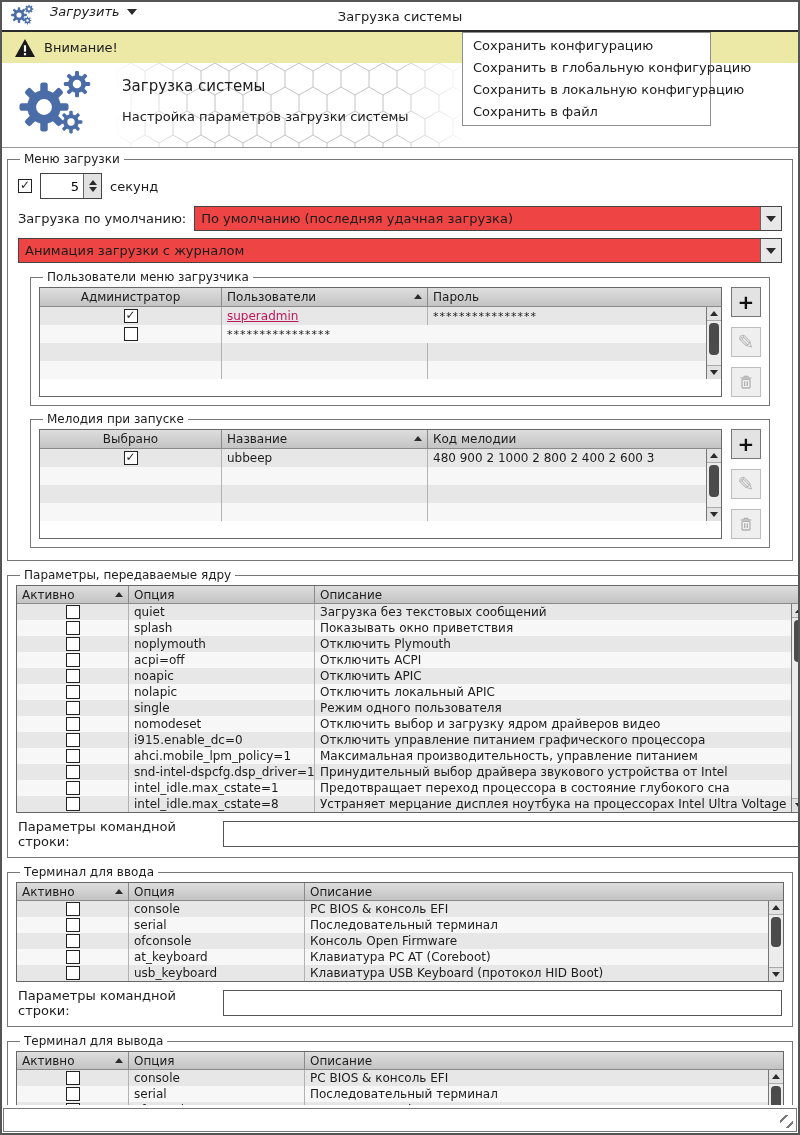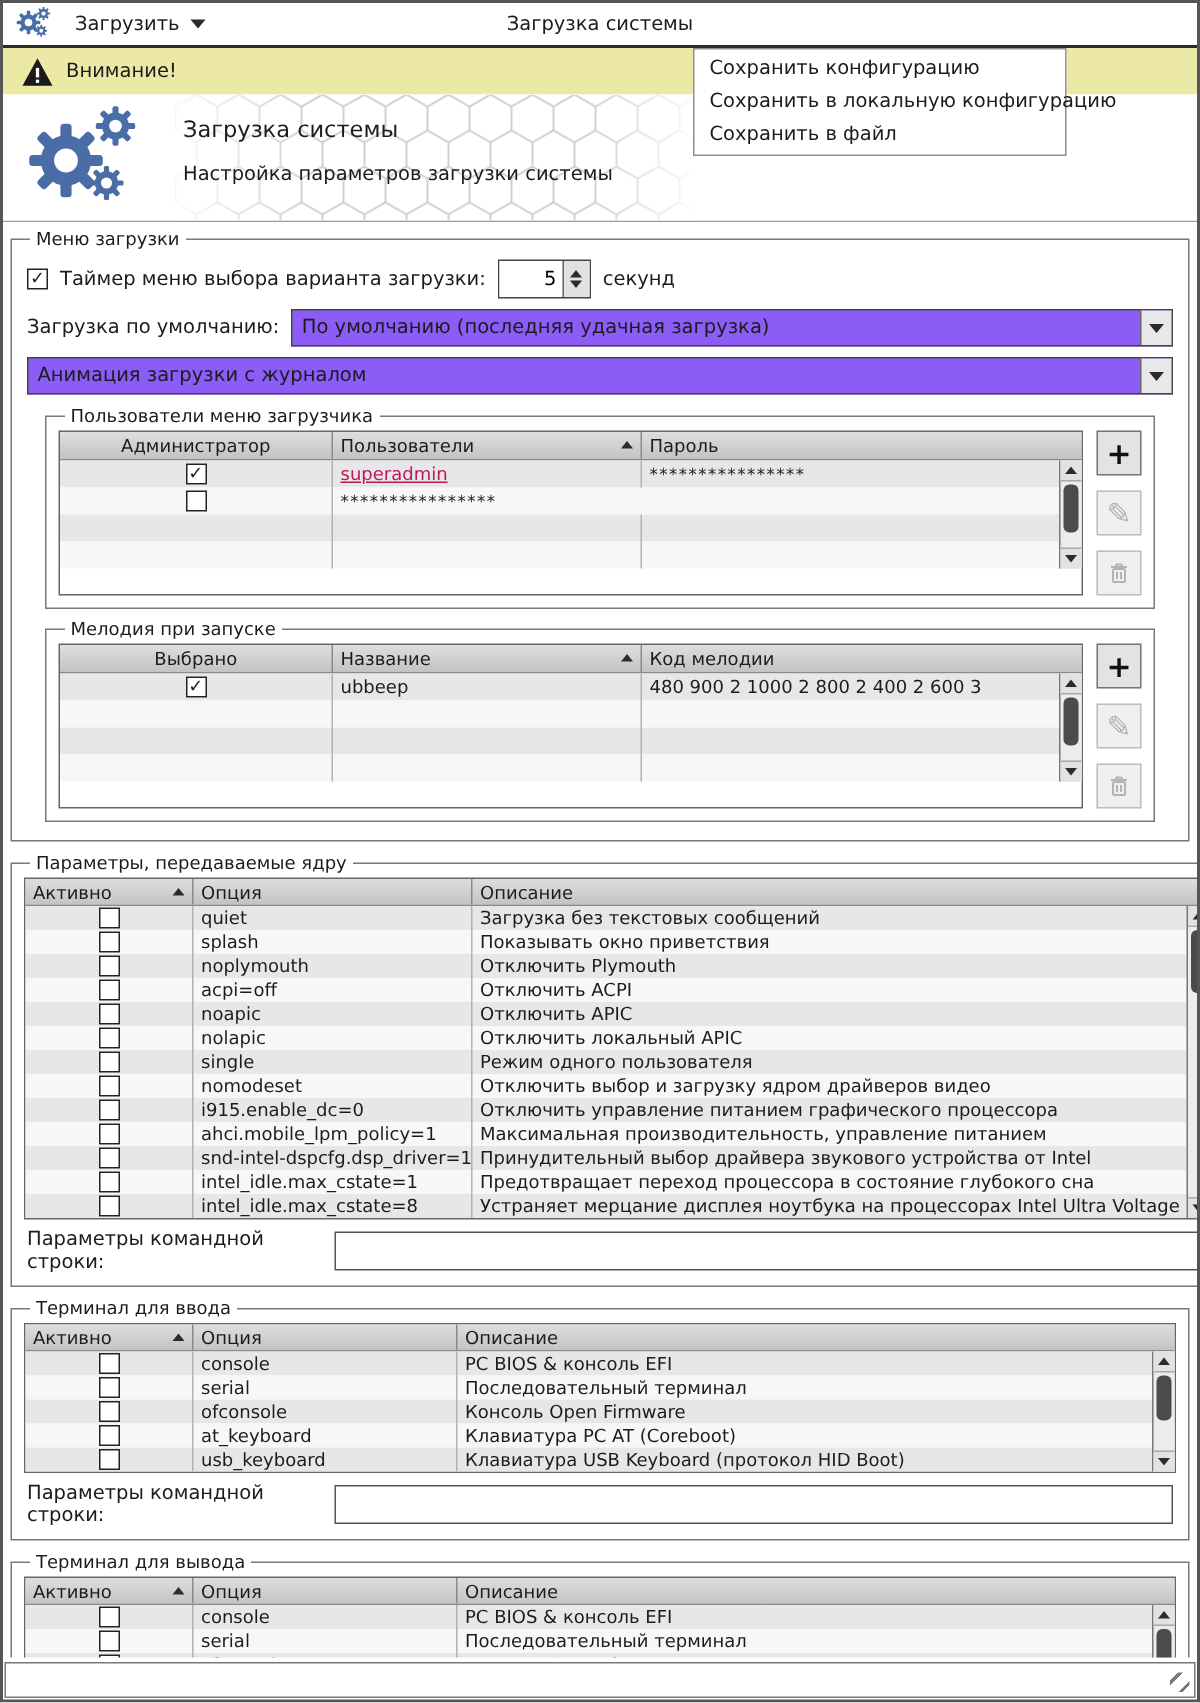--- a/index.html
+++ b/index.html
@@ -4,21 +4,21 @@
 <style>
   * { box-sizing: border-box; margin: 0; padding: 0; }
   html,body { width:800px; height:1135px; overflow:hidden; background:#fff;
     font-family:"DejaVu Sans","Liberation Sans",sans-serif; color:#1c1c1c; }
   .window { width:800px; height:1135px; border:2px solid #555; background:#fff;
     display:flex; flex-direction:column; position:relative; }
 
   
   .titlebar { height:30px; flex:0 0 30px; display:flex; align-items:center;
     border-bottom:2px solid #2b2b2b; padding:0 8px; position:relative; background:#fff; }
-  .tb-left { display:flex; align-items:center; gap:10px; }
+  .tb-left { display:flex; align-items:flex-start; gap:10px;font-style:italic; }
   .mini-logo { position:relative; width:30px; height:24px; color:#4a6da8; }
   .mini-logo svg { position:absolute; }
   .tb-btn { display:flex; align-items:center; gap:7px; font-size:13px; cursor:default; }
   .tb-title { position:absolute; left:0; right:0; text-align:center; font-size:13px; pointer-events:none; }
   .tb-right { margin-left:auto; display:flex; align-items:center; gap:16px; z-index:2; }
   .tri-down { width:0; height:0; border-left:5px solid transparent; border-right:5px solid transparent;
     border-top:6px solid #2b2b2b; display:inline-block; }
   .tri-up { width:0; height:0; border-left:5px solid transparent; border-right:5px solid transparent;
     border-bottom:6px solid #2b2b2b; display:inline-block; }
   .tri-down.sm { border-left-width:4px; border-right-width:4px; border-top-width:5px; }
@@ -57,21 +57,21 @@
 
   .frow { display:flex; align-items:center; gap:8px; margin:4px 2px 7px; font-size:13px; }
   .cb { width:14px; height:14px; border:1.5px solid #222; background:#fff; flex:0 0 14px;
     display:flex; align-items:center; justify-content:center; font-size:12px; line-height:12px; font-weight:bold; }
   .cb .mark { transform:translateY(-1px); }
   .spin { display:flex; border:1px solid #444; height:26px; width:62px; background:#fff; }
   .spin-val { width:42px; border:0; outline:none; text-align:right; padding-right:4px; font-size:13px;
     font-family:inherit; }
   .spin-btns { width:18px; border-left:1px solid #666; background:#e2e2e2; display:flex;
     flex-direction:column; align-items:center; justify-content:center; gap:2px; }
-  .combo { flex:1 1 auto; display:flex; align-items:center; border:1px solid #444; height:25px; background:#8b5cf6; }
+  .combo { flex:1 1 auto; display:flex; align-items:center; border:1px solid #444; height:25px; background:#ef4444; }
   .combo-val { flex:1; padding:0 6px; font-size:13px; white-space:nowrap; overflow:hidden; }
   .combo-btn { width:21px; align-self:stretch; border-left:1px solid #666; background:#e8e8e8;
     display:flex; align-items:center; justify-content:center; }
 
   
   .tbl-wrap { display:flex; gap:9px; }
   .tbl { flex:1 1 auto; border:1px solid #666; background:#fff; }
   .tr { display:flex; height:18px; align-items:flex-end; }
   .tr.body-row:nth-child(odd) { background:#e7e7e7; }
   .tr.body-row:nth-child(even) { background:#f7f7f7; }
@@ -177,20 +177,21 @@
     <svg class="warn-icon" viewBox="0 0 24 22">
       <polygon points="12,1 23,21 1,21" fill="#1a1a1a"></polygon>
       <rect x="10.8" y="8" width="2.4" height="7" fill="#fff"></rect>
       <rect x="10.8" y="16.6" width="2.4" height="2.4" fill="#fff"></rect>
     </svg>
     <span class="warn-text">Внимание!</span>
   </div>
 
   <div class="save-menu">
     <div class="mi">Сохранить конфигурацию</div>
+    <div class="mi">Сохранить в глобальную конфигурацию</div>
     <div class="mi">Сохранить в локальную конфигурацию</div>
     <div class="mi">Сохранить в файл</div>
   </div>
 
   <div class="header">
     <svg class="hex-bg">
       <defs>
         <pattern id="hexp" width="28" height="48" patternUnits="userSpaceOnUse">
           <path d="M14 0 L28 8 L28 24 L14 32 L0 24 L0 8 Z M14 32 L14 48" fill="none" stroke="#c2c2c2" stroke-width="1"></path>
         </pattern>
@@ -223,21 +224,20 @@
 
   <div class="content">
 
     <fieldset>
       <legend>Меню загрузки</legend>
 
       <div class="frow">
         <div class="cb">
           <span class="mark">✓</span>
         </div>
-        <span>Таймер меню выбора варианта загрузки:</span>
         <div class="spin">
           <input class="spin-val" value="5" style="">
           <div class="spin-btns">
             <span class="tri-up sm"></span>
             <span class="tri-down sm"></span>
           </div>
         </div>
         <span>секунд</span>
       </div>
 

